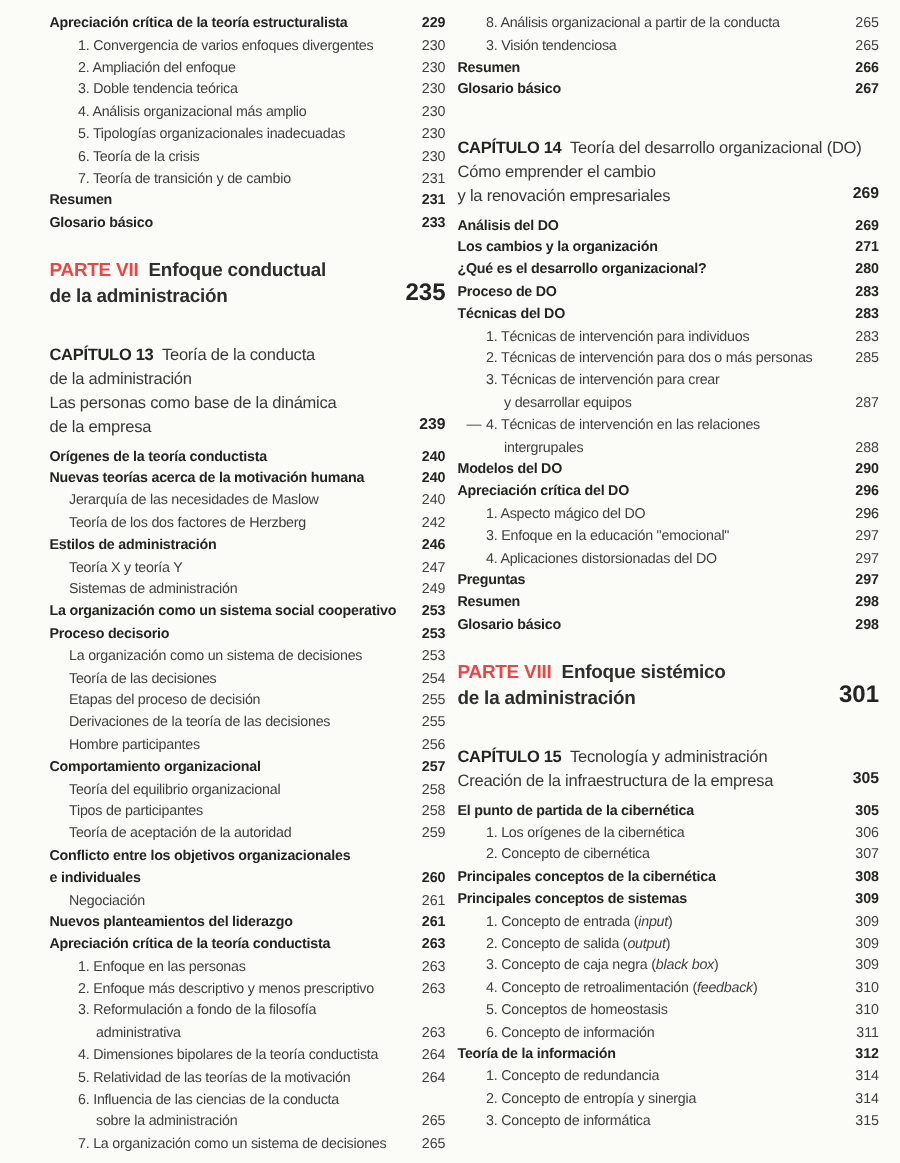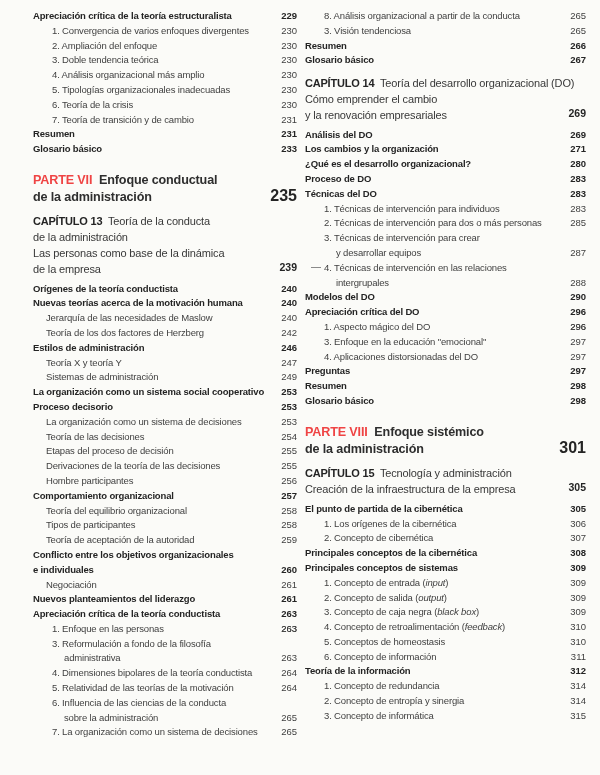--- a/index.html
+++ b/index.html
@@ -29,21 +29,21 @@
   .sub .pg{font-weight:400;}
   .num{padding-left:31px;}
   .num .txt{text-indent:-12px;}
   .num .pg{font-weight:400;}
 
   .part{padding-right:0;font-size:12.6px;line-height:17.2px;margin:15px 0 4px;color:#2e2e2e;}
   .part .lbl{font-weight:700;color:#ef4444;}
   .part .ttl{font-weight:600;}
   .part .pg{font-weight:700;font-size:16px;bottom:2px;color:#242424;}
 
-  .chapter{padding-right:0;font-size:11px;line-height:15.8px;margin:8px 0 4px;color:#383838;}
+  .chapter{padding-right:0;font-size:11px;line-height:15.8px;margin:24px 0 4px;color:#383838;}
   .chapter .lbl{font-weight:700;color:#242424;letter-spacing:-0.2px;}
   .chapter .pg{font-weight:700;font-size:10.5px;bottom:2px;color:#242424;}
 
   em{font-style:italic;}
 
   
   .marked::before{
     content:"";position:absolute;left:6px;top:6px;width:10px;height:1px;
     background:#8a8a8a;
   }
@@ -86,21 +86,21 @@
       <div class="row heading"><span class="txt">Comportamiento organizacional</span><span class="pg">257</span></div>
       <div class="row sub"><span class="txt">Teoría del equilibrio organizacional</span><span class="pg">258</span></div>
       <div class="row sub"><span class="txt">Tipos de participantes</span><span class="pg">258</span></div>
       <div class="row sub"><span class="txt">Teoría de aceptación de la autoridad</span><span class="pg">259</span></div>
       <div class="row heading"><span class="txt">Conflicto entre los objetivos organizacionales
 e individuales</span><span class="pg">260</span></div>
       <div class="row sub"><span class="txt">Negociación</span><span class="pg">261</span></div>
       <div class="row heading"><span class="txt">Nuevos planteamientos del liderazgo</span><span class="pg">261</span></div>
       <div class="row heading"><span class="txt">Apreciación crítica de la teoría conductista</span><span class="pg">263</span></div>
       <div class="row num"><span class="txt">1. Enfoque en las personas</span><span class="pg">263</span></div>
-      <div class="row num"><span class="pg">263</span></div>
+      <div class="row num"><span class="txt">2. Enfoque más descriptivo y menos prescriptivo</span><span class="pg">263</span></div>
       <div class="row num"><span class="txt">3. Reformulación a fondo de la filosofía
 administrativa</span><span class="pg">263</span></div>
       <div class="row num"><span class="txt">4. Dimensiones bipolares de la teoría conductista</span><span class="pg">264</span></div>
       <div class="row num"><span class="txt">5. Relatividad de las teorías de la motivación</span><span class="pg">264</span></div>
       <div class="row num"><span class="txt">6. Influencia de las ciencias de la conducta
 sobre la administración</span><span class="pg">265</span></div>
       <div class="row num"><span class="txt">7. La organización como un sistema de decisiones</span><span class="pg">265</span></div>
     </div>
   <div class="col" id="col-right">
       <div class="row num"><span class="txt">8. Análisis organizacional a partir de la conducta</span><span class="pg">265</span></div>

